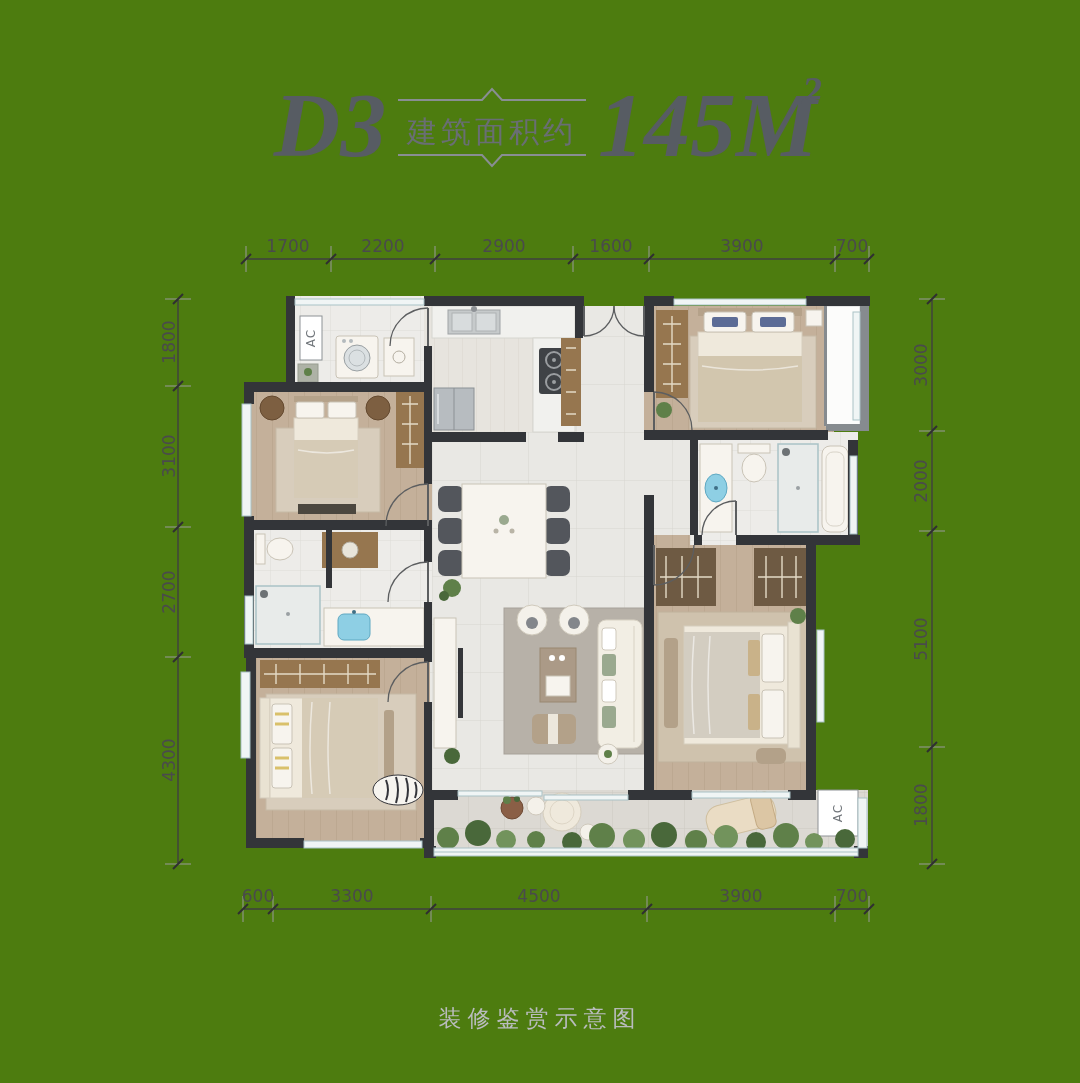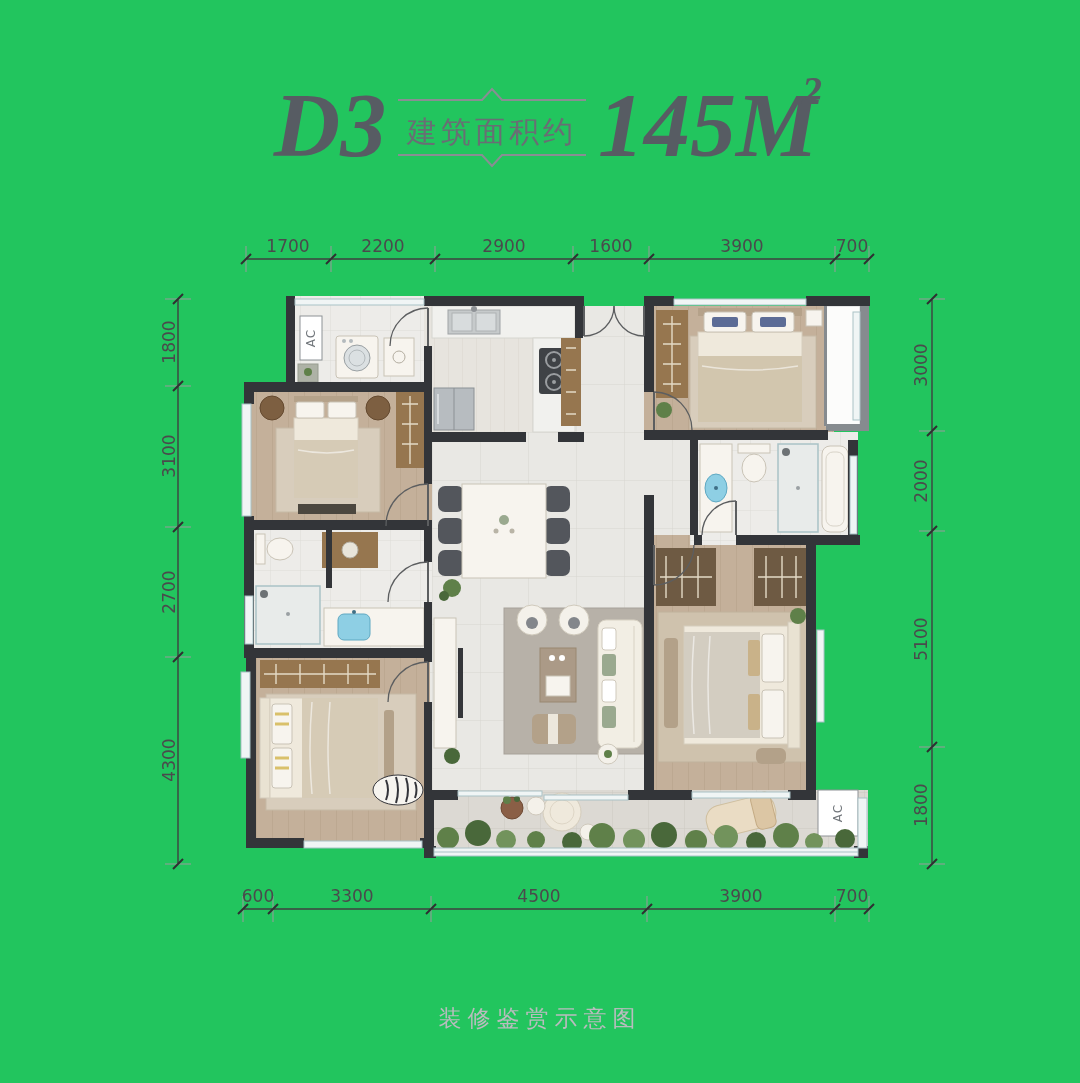--- a/index.html
+++ b/index.html
@@ -1,16 +1,16 @@
 <!DOCTYPE html>
 <html><head>
 <meta charset="utf-8">
 <style>
   html,body{margin:0;padding:0;background:#fff;}
-  #canvas{position:relative;width:1080px;height:1083px;background:#22c55e;overflow:hidden;}
+  #canvas{position:relative;width:1080px;height:1083px;background:#4d7c0f;overflow:hidden;}
   svg{position:absolute;left:0;top:0;}
   svg text{font-family:"DejaVu Sans",sans-serif;}
   .serif{font-family:"Liberation Serif",serif;font-style:italic;font-weight:700;fill:#575c63;}
   .cjk{font-family:"DejaVu Sans",sans-serif;fill:#696e74;}
   .caption{fill:#b9bcbe;}
   .dimtxt{font-size:17px;fill:#4a4a4c;}
   .dimline{stroke:#3f3f41;stroke-width:1.4;}
   .tick{stroke:#2f2f31;stroke-width:2;}
   .ext{stroke:#9a9a9c;stroke-width:1;}
   .wall{fill:#333539;}

